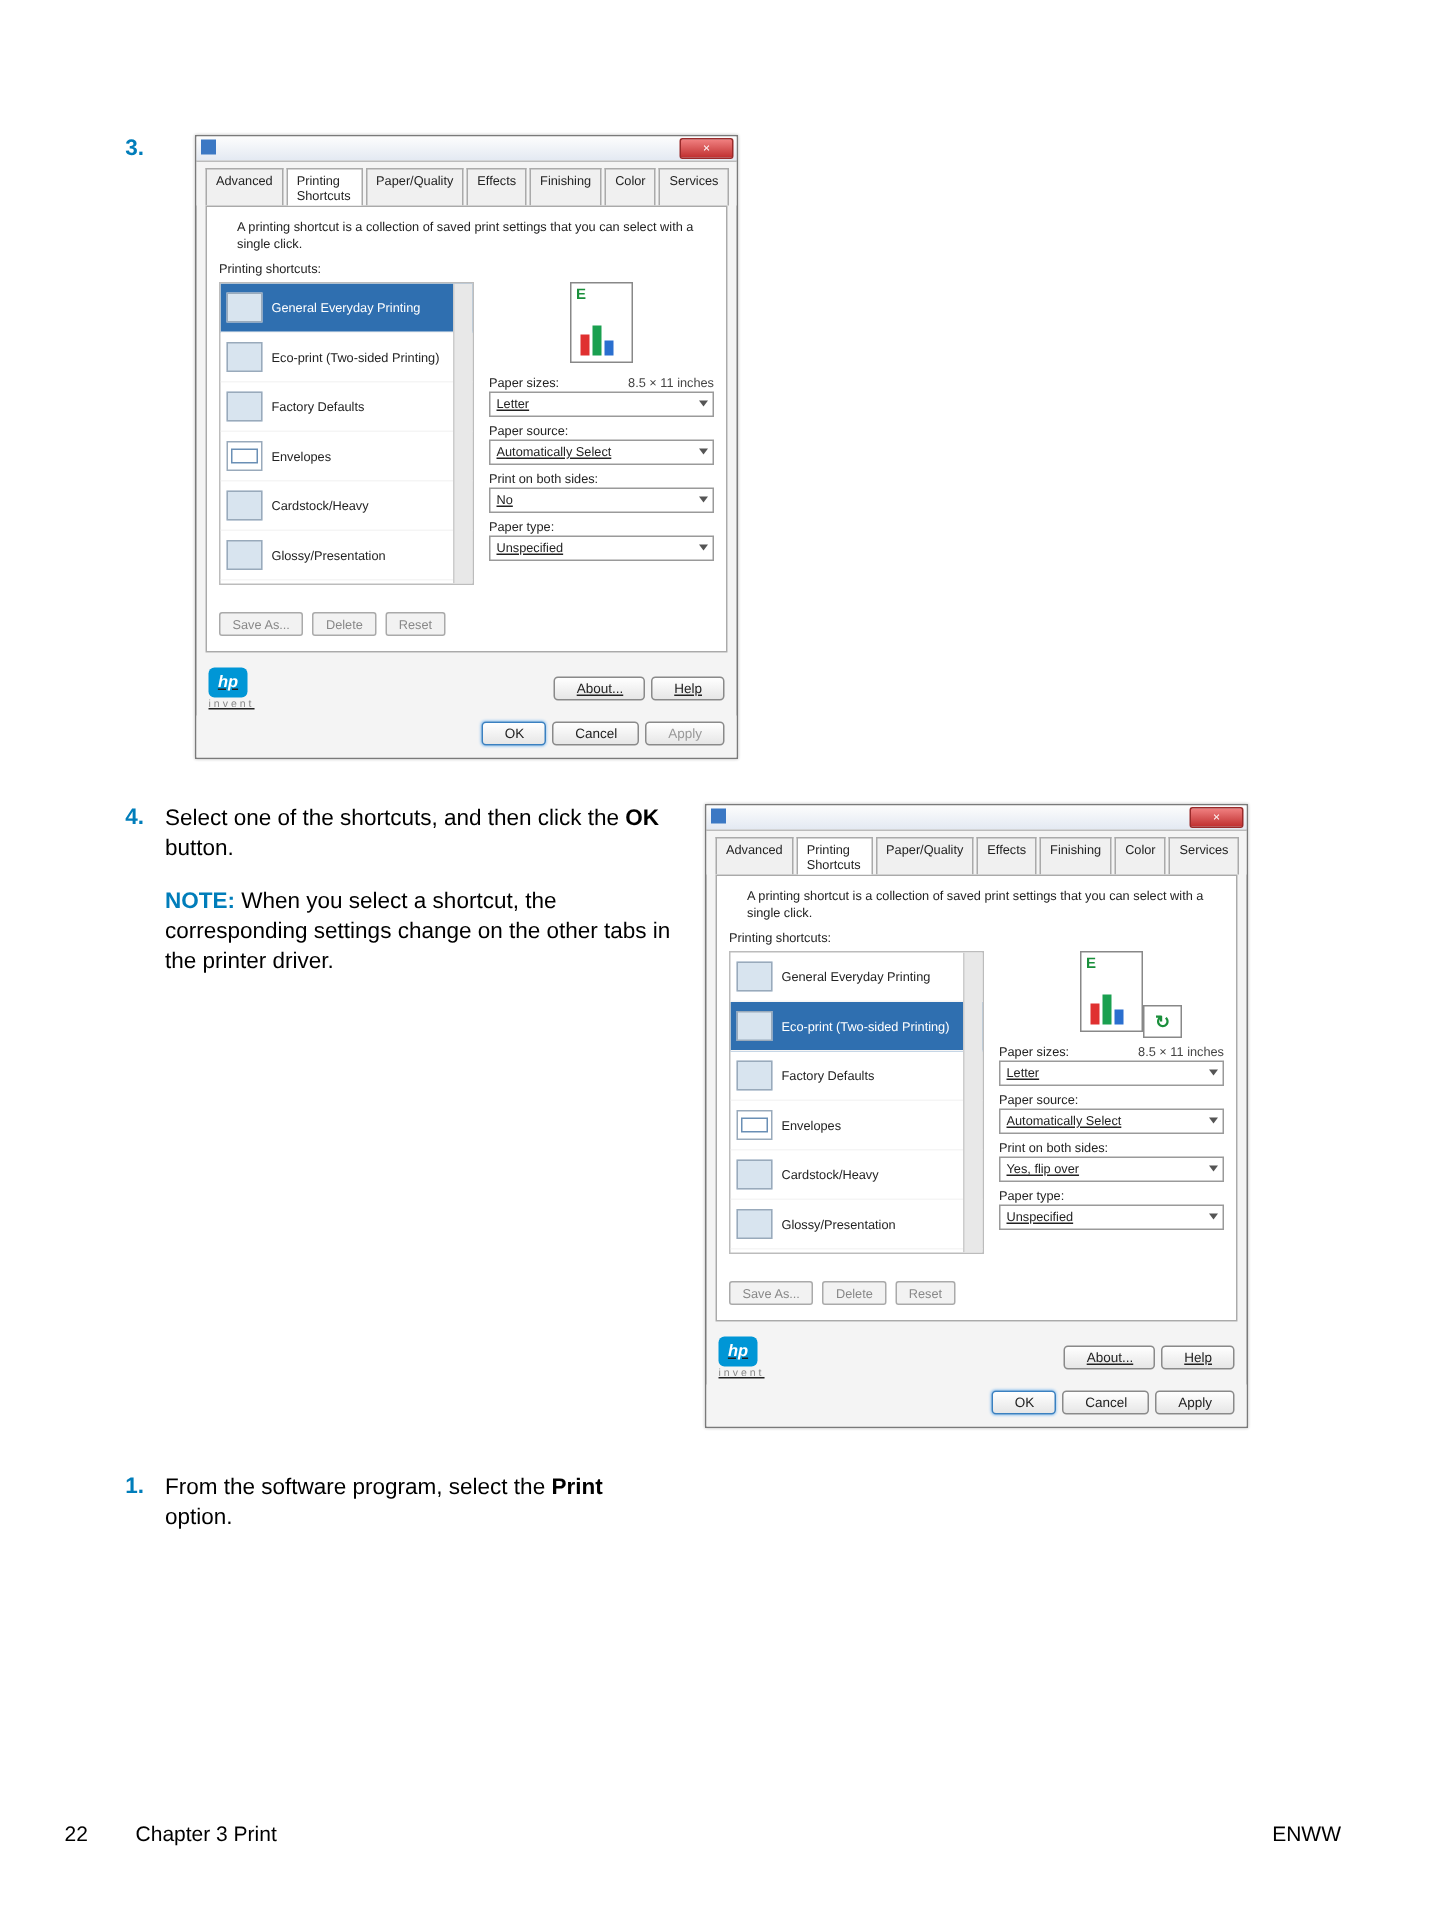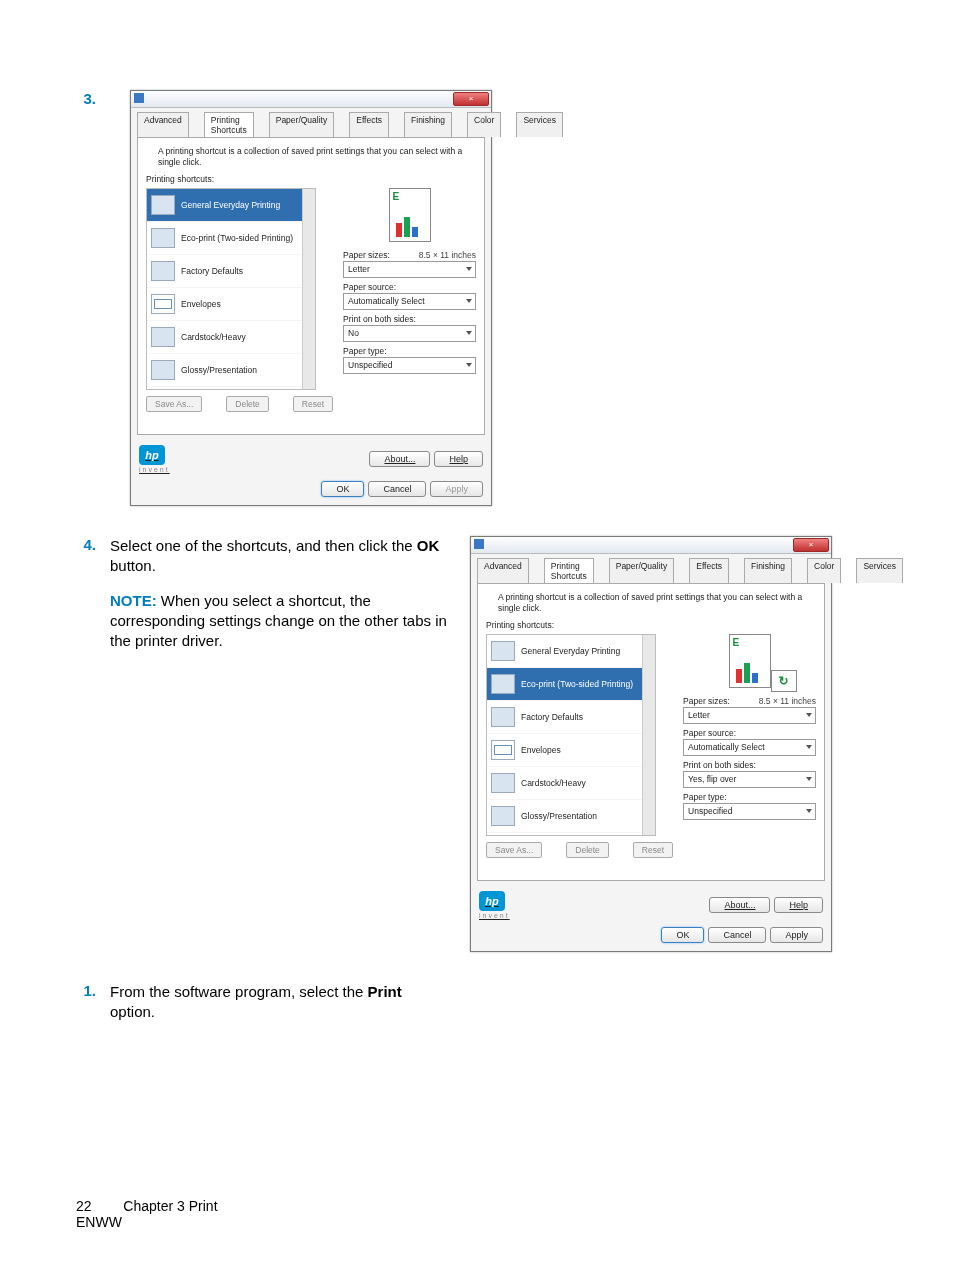--- a/index.html
+++ b/index.html
@@ -71,21 +71,21 @@
     border: 1px solid #9a2a2a;
     border-radius: 2px;
     color: #fff;
     font-size: 8px;
     text-align: center;
     line-height: 11px;
   }
   .tabs {
     display: flex;
     padding: 4px 6px 0 6px;
-    gap: 16px;
+    gap: 3px;
     background: #f4f4f4;
   }
   .tab {
     border: 1px solid #aaa;
     border-bottom: none;
     padding: 2px 6px;
     background: #f0f0f0;
     font-size: 8.5px;
     margin-right: -1px;
     position: relative;
@@ -194,33 +194,34 @@
   .field-size-note { float: right; font-size: 8.5px; color: #444; }
   .dropdown {
     border: 1px solid #9a9a9a;
     background: #fff;
     height: 15px;
     line-height: 14px;
     padding: 0 14px 0 4px;
     font-size: 8.5px;
     position: relative;
     margin-top: 1px;
+    text-decoration: underline;
   }
   .dropdown::after {
     content: "";
     position: absolute;
     right: 3px; top: 5px;
     border-left: 3px solid transparent;
     border-right: 3px solid transparent;
     border-top: 4px solid #555;
   }
   .below-list {
-    margin-top: 6px;
-    display: flex;
-    gap: 24px;
+    margin-top: 18px;
+    display: flex;
+    gap: 6px;
   }
   .small-btn {
     border: 1px solid #aaa;
     background: #f2f2f2;
     font-size: 8.5px;
     padding: 2px 8px;
     color: #888;
     border-radius: 2px;
   }
   .logo-row {
@@ -267,25 +268,24 @@
   .section-title {
     color: #007dba;
     font-weight: bold;
     font-size: 24px;
     margin-top: 50px;
     margin-bottom: 26px;
   }
   .footer {
     position: absolute;
     bottom: 40px;
-    left: 76px; right: 60px;
+    left: 43px; right: 60px;
     display: flex;
     justify-content: space-between;
     font-size: 14px;
-    flex-direction: column;
   }
 </style>
 </head>
 <body>
 
 <div class="page">
 
   <div class="step-row">
     <div class="step-num">3.</div>
     <div class="dialog-wrap" id="dlg1-slot">

